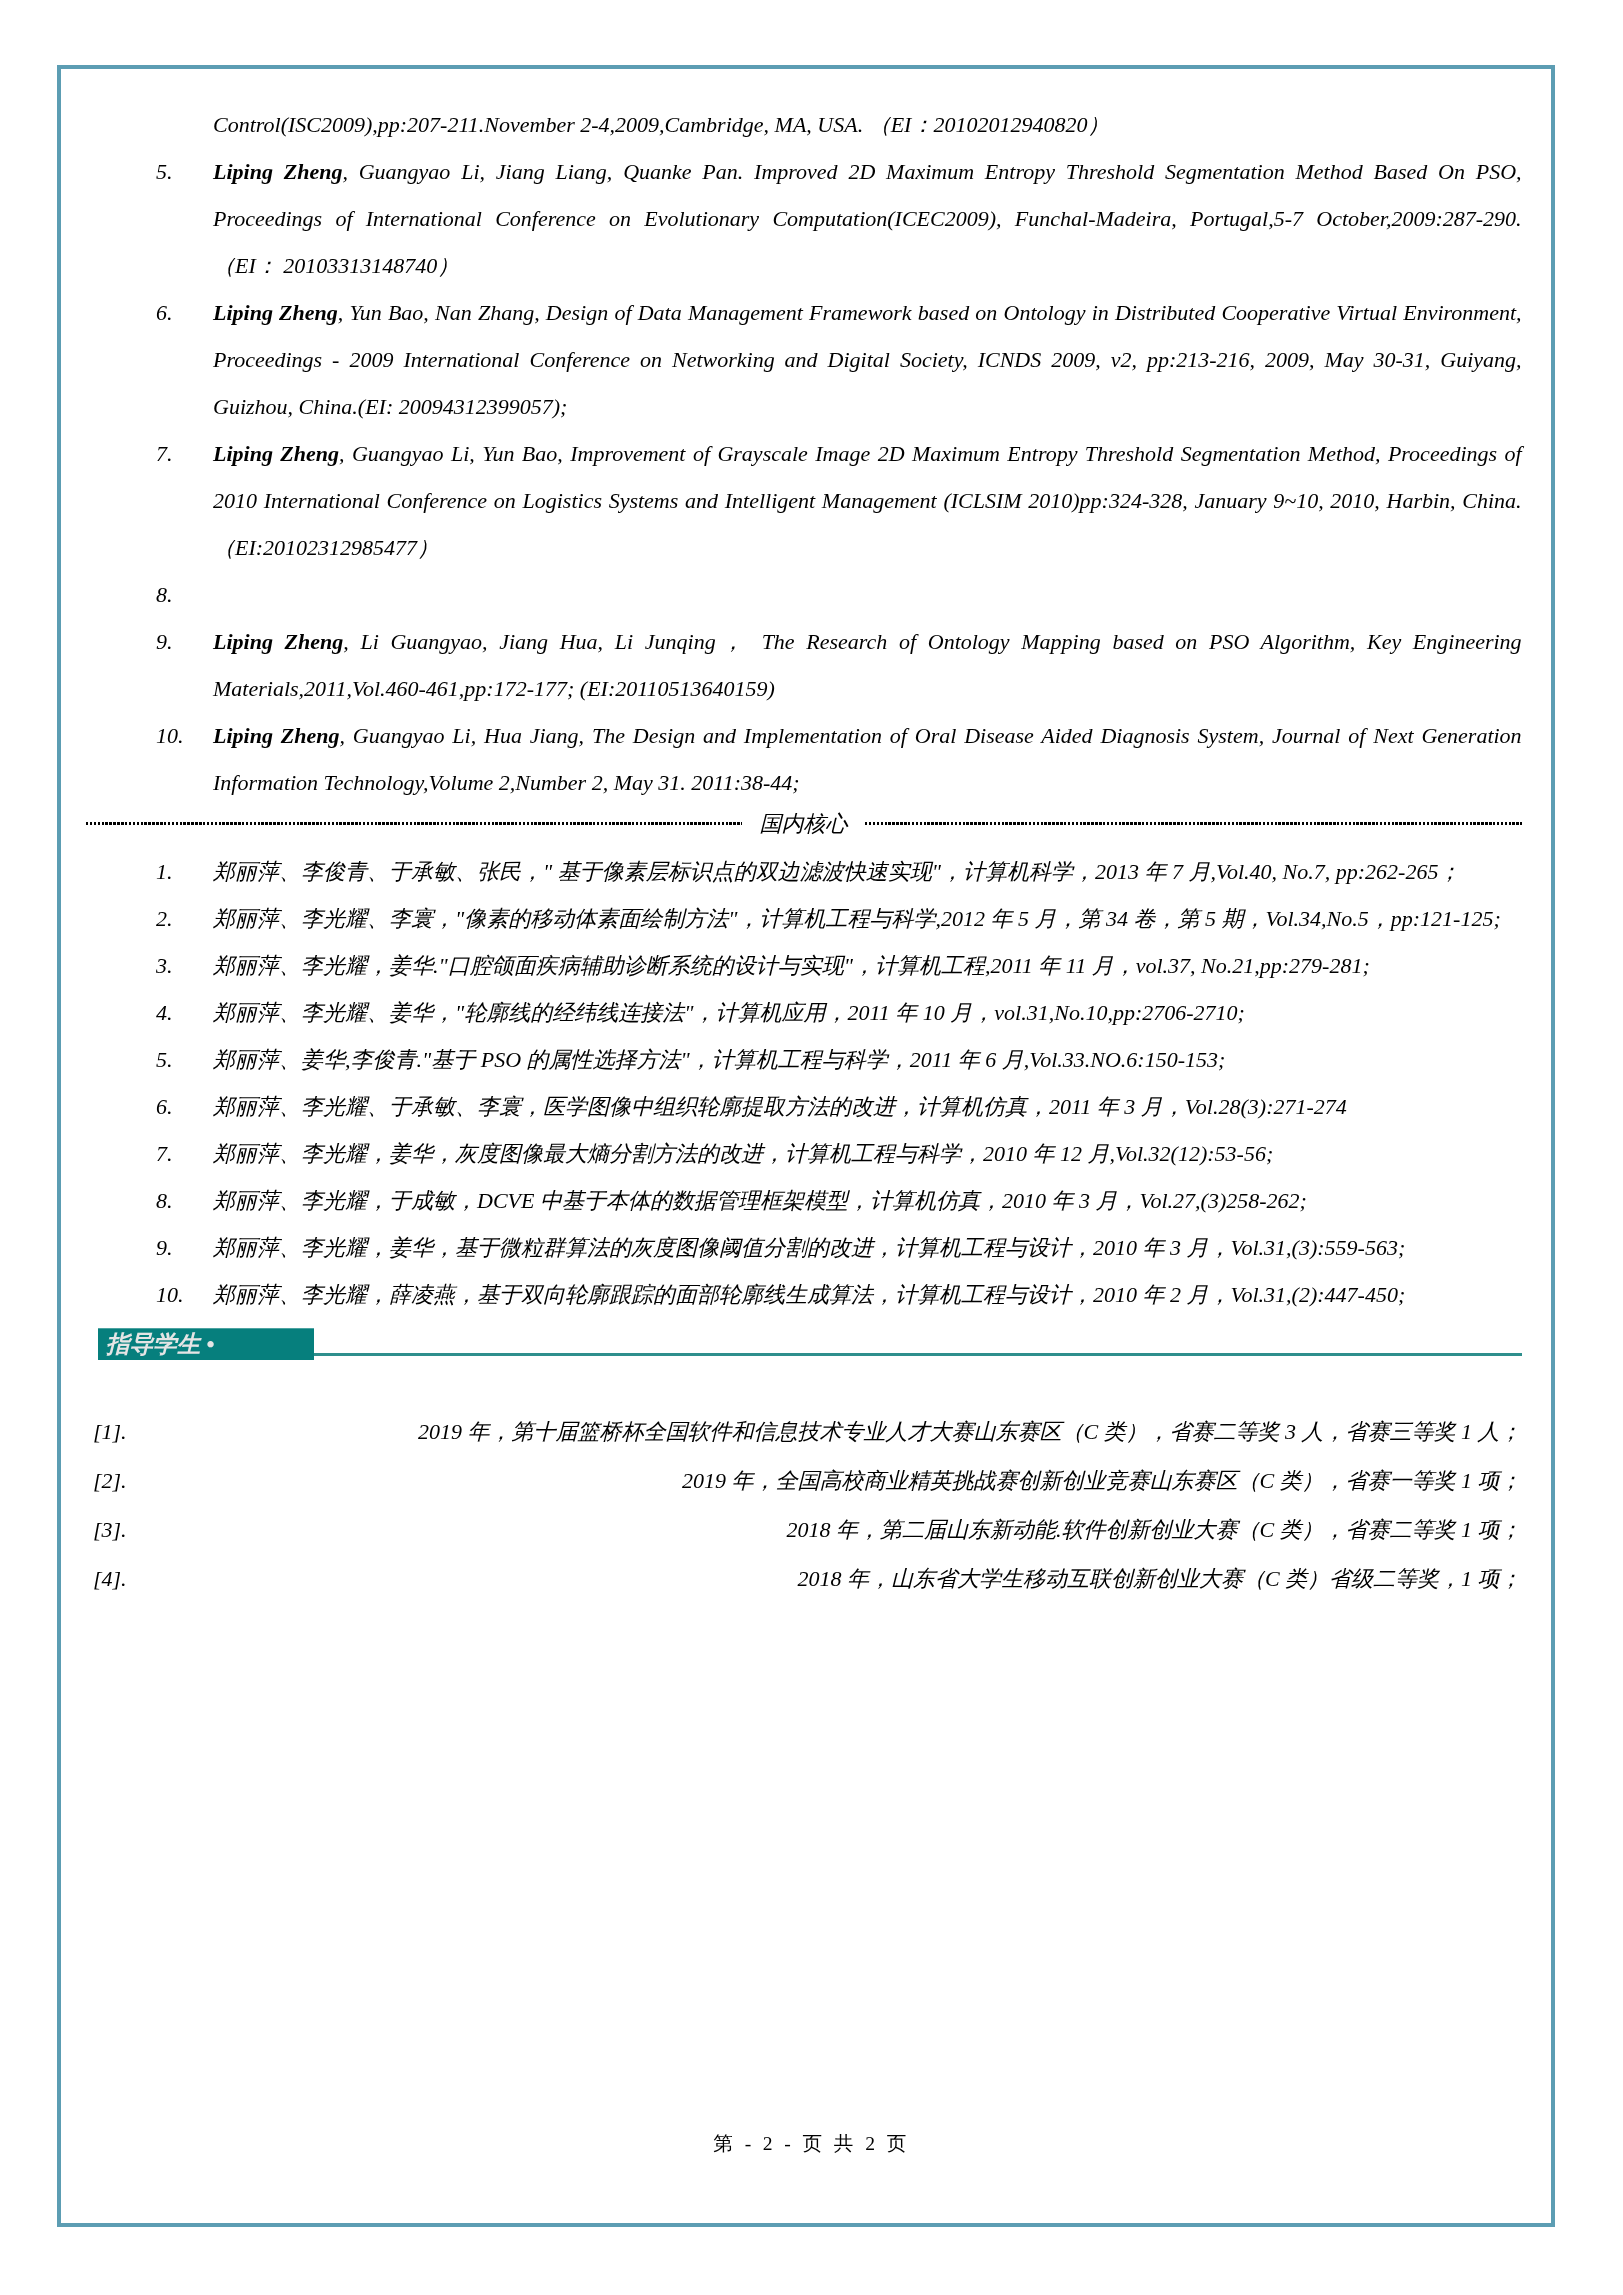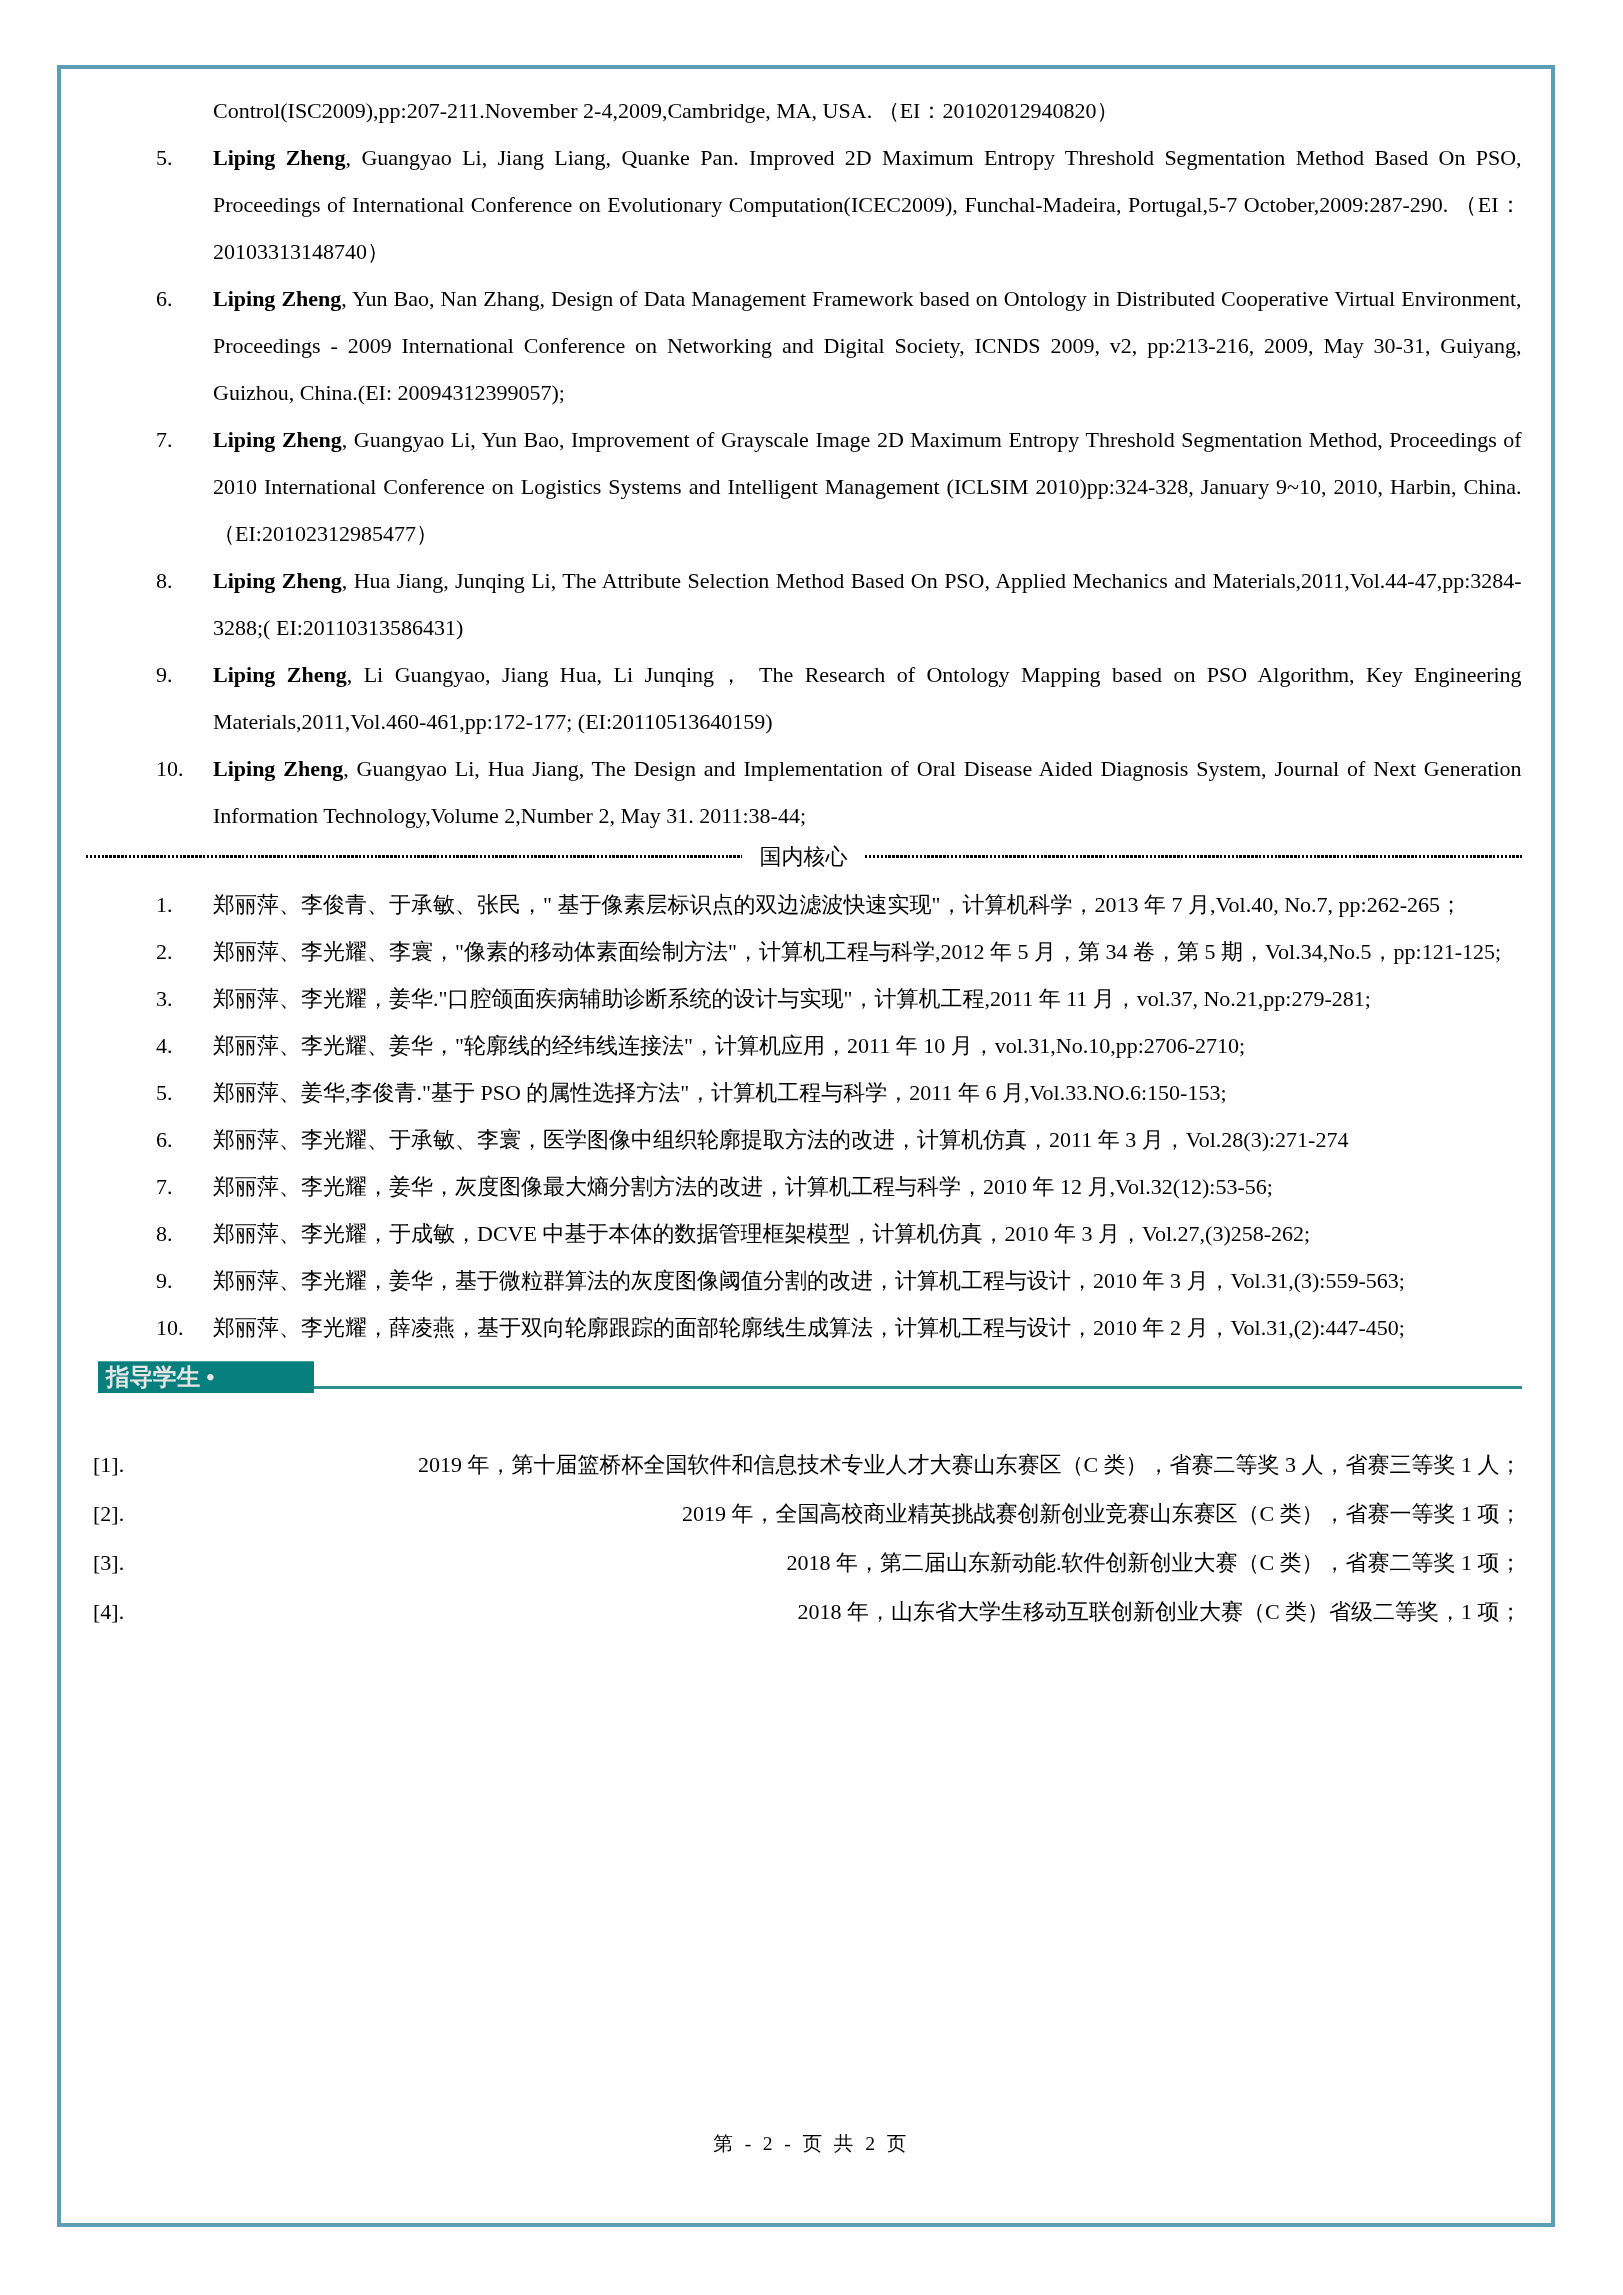--- a/index.html
+++ b/index.html
@@ -10,21 +10,21 @@
     font-family:"Liberation Serif","DejaVu Serif",serif;
     color:#000;
   }
   .frame {
     position:absolute; left:57px; top:65px;
     width:1498px; height:2162px;
     border:4.4px solid #5C9DB3;
     box-sizing:border-box;
     background:#fff;
   }
-  .content { padding-top:18px; }
+  .content { padding-top:32px;font-style:italic; }
 
   
   .row { display:flex; padding-left:95px; padding-right:29.4px; font-size:22px; line-height:47px; }
   .row .num { flex:0 0 57px; }
   .row .txt { flex:1; text-align:justify; }
   .row .txt b { font-weight:bold; }
   .cont-line { padding-left:152px; padding-right:29.4px; font-size:22px; line-height:47px; text-align:left; }
 
   
   .divider { display:flex; align-items:center; margin:2.9px 29.4px 9.8px 24.5px; height:29.4px;gap:14px; }
@@ -70,21 +70,20 @@
     <div class="row">
       <span class="num">6.</span>
       <span class="txt"><b>Liping Zheng</b><span>, Yun Bao, Nan Zhang, Design of Data Management Framework based on Ontology in Distributed Cooperative Virtual Environment, Proceedings - 2009 International Conference on Networking and Digital Society, ICNDS 2009, v2, pp:213-216, 2009, May 30-31, Guiyang, Guizhou, China.(EI: 20094312399057);</span></span>
     </div>
     <div class="row">
       <span class="num">7.</span>
       <span class="txt"><b>Liping Zheng</b><span>, Guangyao Li, Yun Bao, Improvement of Grayscale Image 2D Maximum Entropy Threshold Segmentation Method, Proceedings of 2010 International Conference on Logistics Systems and Intelligent Management (ICLSIM 2010)pp:324-328, January 9~10, 2010, Harbin, China.  （EI:20102312985477）</span></span>
     </div>
     <div class="row">
       <span class="num">8.</span>
-      <span class="txt"><b>Liping Zheng</b><span>, Hua Jiang, Junqing Li, The Attribute Selection Method Based On PSO, Applied Mechanics and Materials,2011,Vol.44-47,pp:3284-3288;( EI:20110313586431)</span></span>
     </div>
     <div class="row">
       <span class="num">9.</span>
       <span class="txt"><b>Liping Zheng</b><span>, Li Guangyao, Jiang Hua, Li Junqing， The Research of Ontology Mapping based on PSO Algorithm, Key Engineering Materials,2011,Vol.460-461,pp:172-177; (EI:20110513640159)</span></span>
     </div>
     <div class="row">
       <span class="num">10.</span>
       <span class="txt"><b>Liping Zheng</b><span>, Guangyao Li, Hua Jiang, The Design and Implementation of Oral Disease Aided Diagnosis System, Journal of   Next Generation Information Technology,Volume 2,Number 2, May 31. 2011:38-44;</span></span>
     </div>
 

